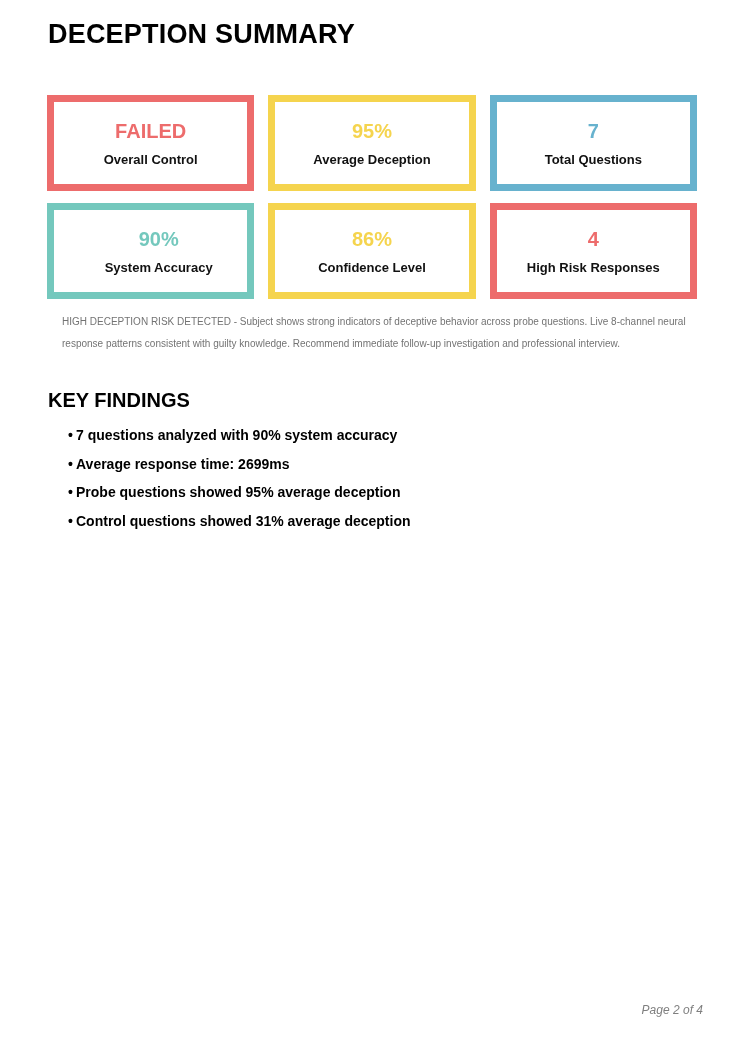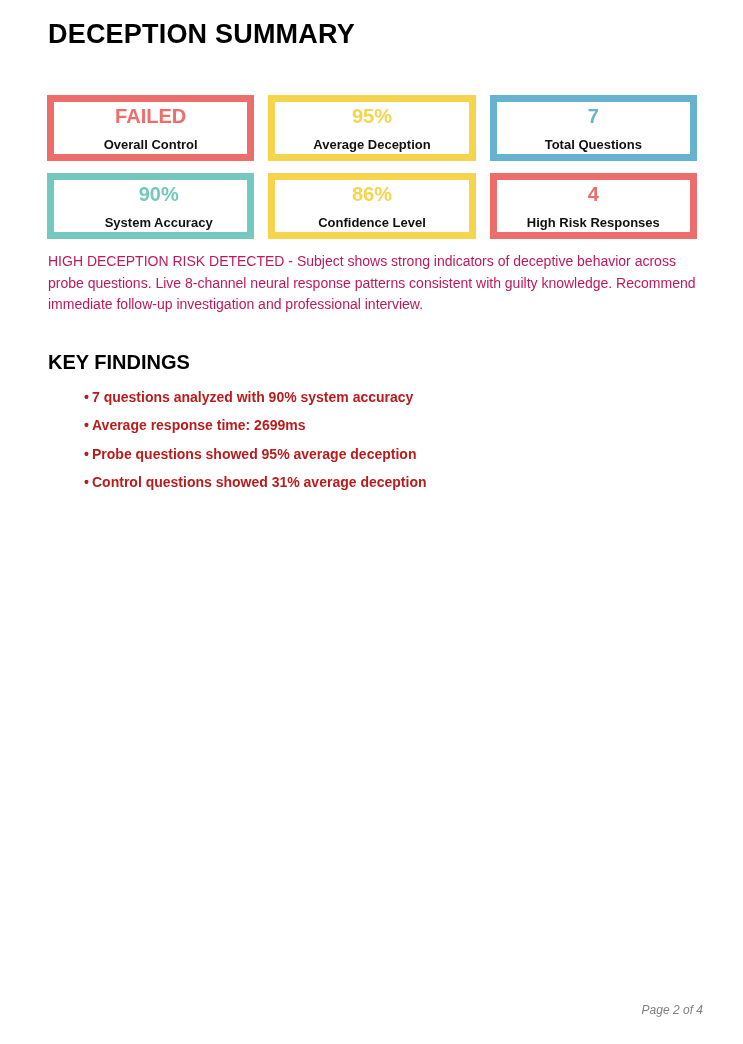--- a/index.html
+++ b/index.html
@@ -25,21 +25,21 @@
   }
   .cards-grid {
     margin-top: 45px;
     display: grid;
     grid-template-columns: repeat(3, 1fr);
     column-gap: 14px;
     row-gap: 12px;
   }
   .card {
     box-sizing: border-box;
-    height: 66px;
+    height: 96px;
     border: 7px solid #cccccc;
     background: #ffffff;
     display: flex;
     flex-direction: column;
     align-items: center;
     justify-content: center;
     gap: 12px;
     text-align: center;
   }
   .card-value {
@@ -64,40 +64,39 @@
 
   .section-heading {
     font-size: 20px;
     line-height: 24px;
     font-weight: bold;
     color: #000000;
     margin: 0 0 0 1px;
   }
   .assessment-heading { margin-top: 61px; }
   .assessment-body {
-    margin: 12px 0 0 1px;
+    margin: 12px 0 0 15px;
     max-width: 648px;
-    font-size: 14px;
+    font-size: 10px;
     line-height: 21.6px;
     font-weight: normal;
-    color: #be185d;
+    color: #737373;
   }
   .findings-heading { margin-top: 34px; }
   .findings-list {
     list-style: none;
     margin: 16px 0 0 0;
     padding: 0 0 0 21px;
   }
   .findings-list li {
     font-size: 14px;
     font-weight: bold;
     line-height: 14px;
     margin-bottom: 14.5px;
-    color: #b91c1c;
-    margin-left: 16px;
+    color: #000000;
   }
   .bullet-glyph {
     display: inline-block;
     width: 8px;
     font-weight: bold;
   }
   .page-footer {
     position: absolute;
     top: 1003px;
     right: 40px;

